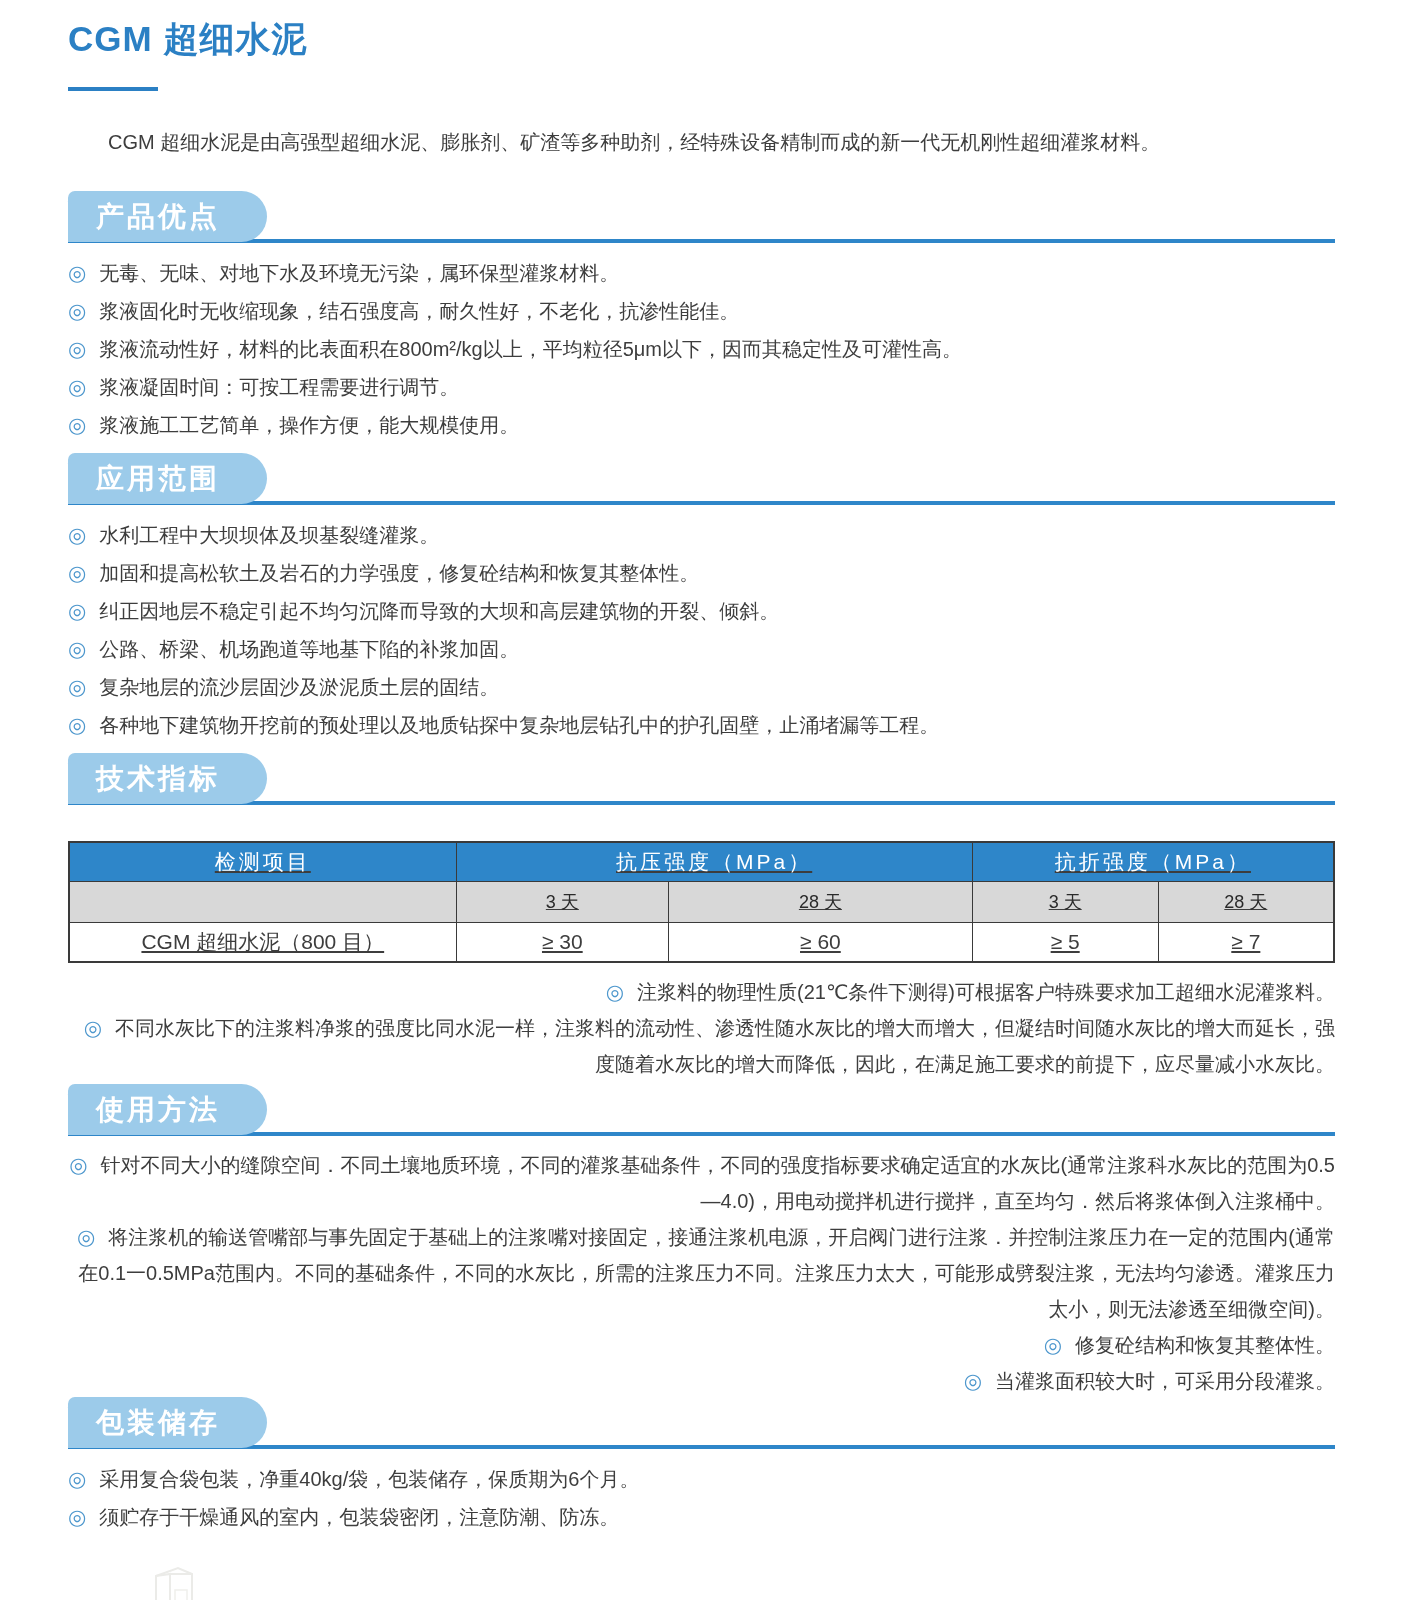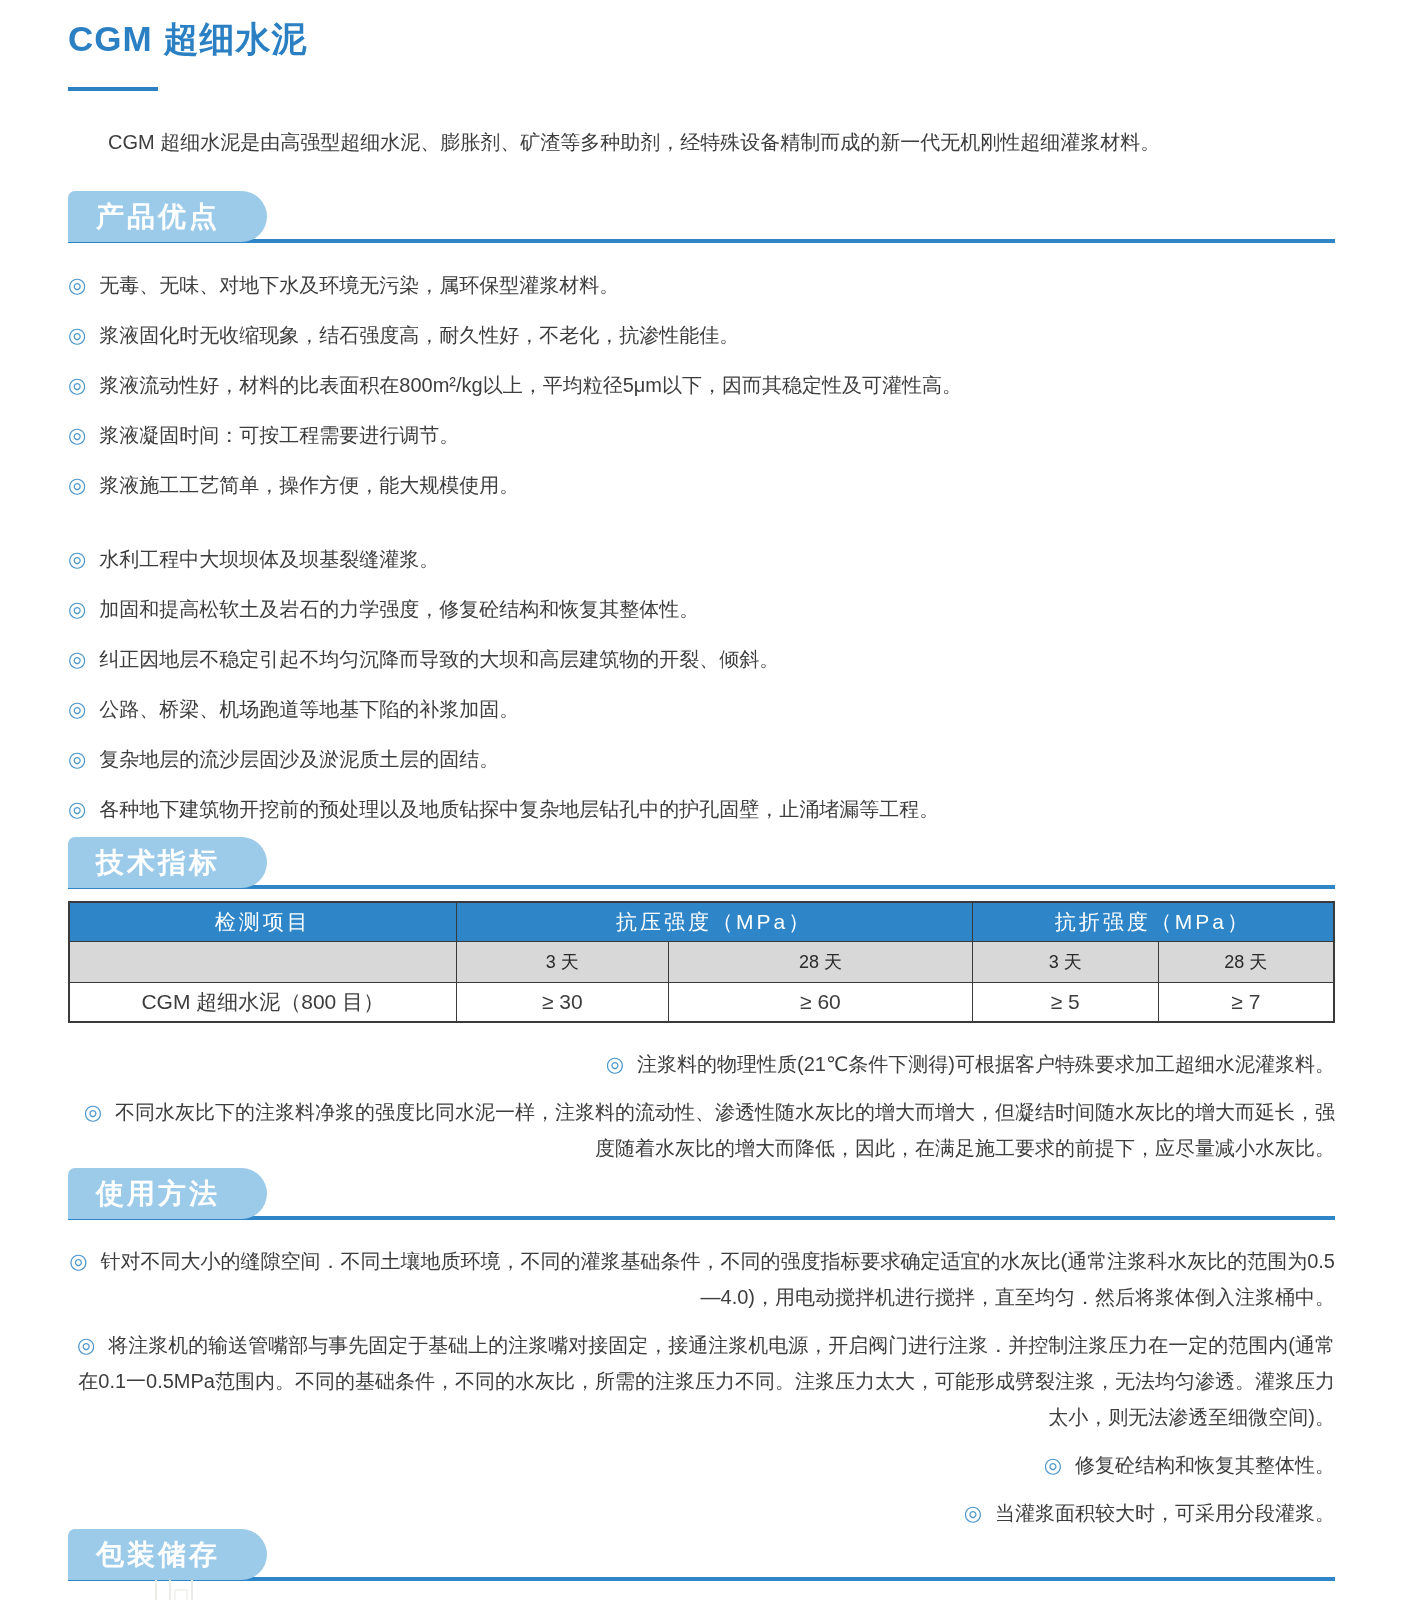--- a/index.html
+++ b/index.html
@@ -36,27 +36,27 @@
     background:var(--accent-light);border-radius:7px 26px 26px 0;z-index:-1;
   }
 
   .sec-advantages{margin-top:38px;}
   .sec-applications{margin-top:13px;}
   .sec-specs{margin-top:13px;}
   .sec-usage{margin-top:6px;}
   .sec-packaging{margin-top:2px;}
 
   ul.bullets{list-style:none;margin:0;padding:11px 0 0 0;}
-  ul.bullets li{font-size:20px;line-height:37px;color:var(--text);margin-top:12px;}
+  ul.bullets li{font-size:20px;line-height:37px;color:var(--text);}
   ul.bullets.loose li{line-height:36px;text-align:right;}
   ul.bullets .mk{color:var(--bullet);font-size:21px;margin-right:13px;}
 
   table.spec{
-    width:100%;border-collapse:collapse;margin-top:12px;
-    border:2px solid var(--t-border);table-layout:fixed;
+    width:100%;border-collapse:collapse;margin-top:36px;
+    border:2px solid var(--t-border);table-layout:fixed;text-decoration:underline;
   }
   table.spec th,table.spec td{border:1px solid var(--t-border);text-align:center;padding:0;}
   tr.t-head th{
     background:var(--t-head-bg);color:var(--t-head-tx);font-weight:normal;
     font-size:21px;letter-spacing:3px;height:38px;
   }
   tr.t-sub td{background:var(--t-sub-bg);font-size:18px;height:40px;color:#2a2a2a;}
   tr.t-data td{background:#fff;font-size:21px;height:38px;}
   .notes{padding-top:10px;}
 
@@ -79,20 +79,23 @@
     <ul class="bullets">
         <li><span class="mk">◎</span><span>无毒、无味、对地下水及环境无污染，属环保型灌浆材料。</span></li>
         <li><span class="mk">◎</span><span>浆液固化时无收缩现象，结石强度高，耐久性好，不老化，抗渗性能佳。</span></li>
         <li><span class="mk">◎</span><span>浆液流动性好，材料的比表面积在800m²/kg以上，平均粒径5μm以下，因而其稳定性及可灌性高。</span></li>
         <li><span class="mk">◎</span><span>浆液凝固时间：可按工程需要进行调节。</span></li>
         <li><span class="mk">◎</span><span>浆液施工工艺简单，操作方便，能大规模使用。</span></li>
       </ul>
   </section>
 
   <section class="sec sec-applications">
+    <div class="sec-header">
+      <span class="badge">应用范围</span>
+    </div>
     <ul class="bullets">
         <li><span class="mk">◎</span><span>水利工程中大坝坝体及坝基裂缝灌浆。</span></li>
         <li><span class="mk">◎</span><span>加固和提高松软土及岩石的力学强度，修复砼结构和恢复其整体性。</span></li>
         <li><span class="mk">◎</span><span>纠正因地层不稳定引起不均匀沉降而导致的大坝和高层建筑物的开裂、倾斜。</span></li>
         <li><span class="mk">◎</span><span>公路、桥梁、机场跑道等地基下陷的补浆加固。</span></li>
         <li><span class="mk">◎</span><span>复杂地层的流沙层固沙及淤泥质土层的固结。</span></li>
         <li><span class="mk">◎</span><span>各种地下建筑物开挖前的预处理以及地质钻探中复杂地层钻孔中的护孔固壁，止涌堵漏等工程。</span></li>
       </ul>
   </section>
 

